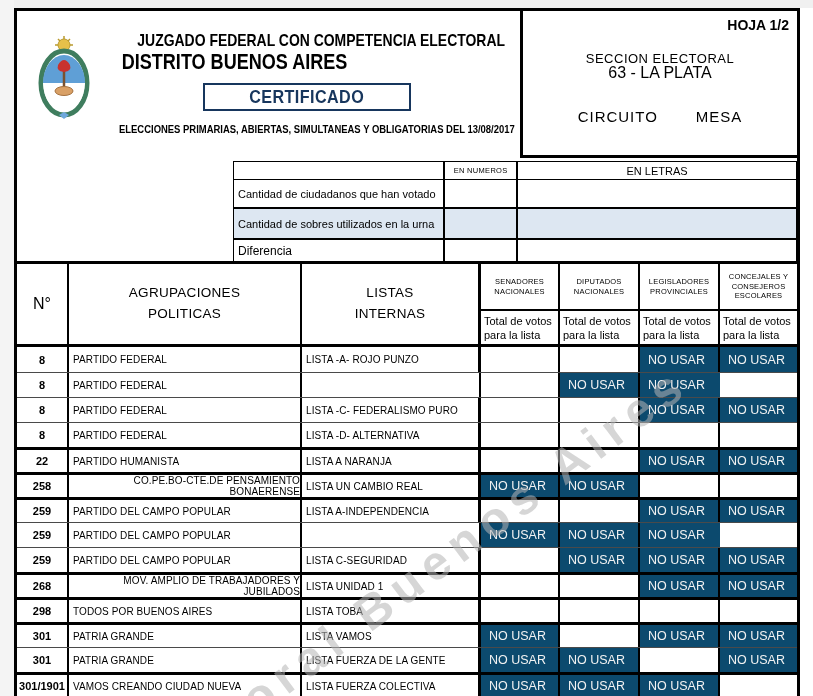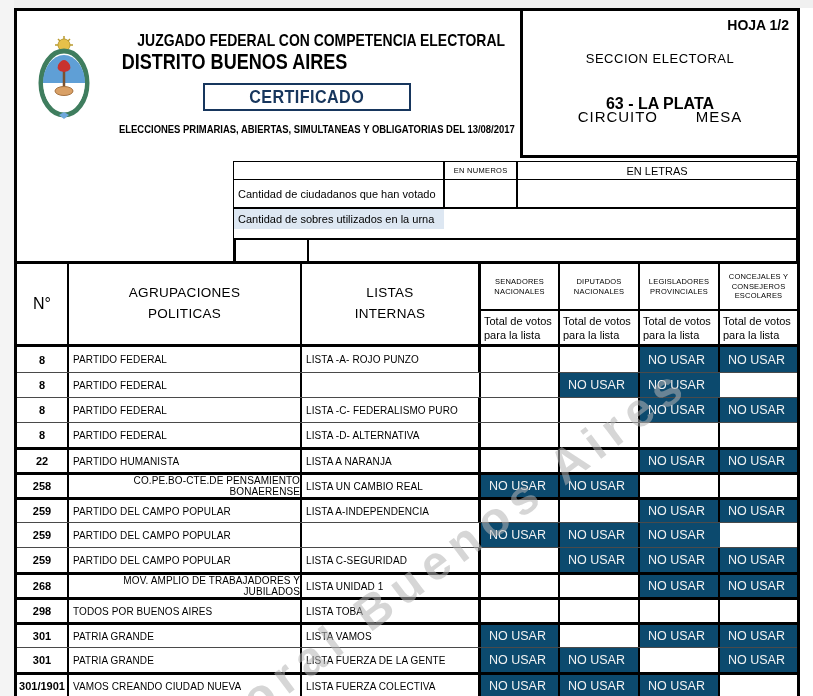--- a/index.html
+++ b/index.html
@@ -20,37 +20,37 @@
   .t2 { font-size:22px; font-weight:bold; white-space:nowrap; display:inline-block; transform:scaleX(.82); margin-top:-2px; }
   .cert-box { margin:8px auto 0; width:208px; height:28px; border:2px solid #17365d;
     display:flex; align-items:center; justify-content:center; }
   .cert-box span { color:#17365d; font-size:19px; font-weight:bold; display:inline-block; transform:scaleX(.85); letter-spacing:.5px; }
   .subtitle { margin-top:12px; font-size:10.5px; font-weight:bold; display:inline-block; transform:scaleX(.9); white-space:nowrap; }
 
   .hdr-right { position:absolute; left:503px; top:0; width:277px; height:147px;
     border-left:3px solid #000; border-bottom:3px solid #000; }
   .hoja { position:absolute; right:8px; top:6px; font-size:14px; font-weight:bold; }
   .seccion-label { position:absolute; left:0; right:0; top:40px; text-align:center; font-size:13px; letter-spacing:.5px; }
-  .seccion-value { position:absolute; left:0; right:0; top:84px; text-align:center; font-size:16px; font-weight:bold; }
+  .seccion-value { position:absolute; left:0; right:0; top:53px; text-align:center; font-size:16px; font-weight:normal; }
   .circ-row { position:absolute; left:0; right:0; top:97px; text-align:center; font-size:15px; letter-spacing:1px; }
   .circ-row .gap { display:inline-block; width:38px; }
 
   
   .totals { position:absolute; left:216px; top:150px; width:564px;
     border-top:1px solid #000; border-left:1px solid #000; border-right:1px solid #000; font-size:11px; }
   .f-row { display:flex; border-bottom:1px solid #000; }
   .f-label { width:210px; padding:4px 4px; display:flex; align-items:center; }
   .f-num { width:75px; border-left:2px solid #000; border-right:2px solid #000; }
   .f-let { width:279px; }
   .f-head { height:18px; }
   .f-head .f-label { border:none; }
   .f-head .f-num { display:flex; align-items:center; justify-content:center; font-size:7.5px; letter-spacing:.3px; }
   .f-head .f-let { display:flex; align-items:center; justify-content:center; font-size:11px; font-weight:500; }
   .f-r1 { height:29px; border-bottom:2px solid #000; }
-  .f-r2 { height:31px; border-bottom:2px solid #000;flex-direction:column; }
+  .f-r2 { height:31px; border-bottom:2px solid #000; }
   .f-r2 .f-cell, .f-r2 .f-label { background:#dde7f2; }
   .f-r2 .f-num { background:#dde7f2; }
   .f-r3 { height:22px; border-bottom:none; }
   .f-r3 .f-label { font-size:12px; }
 
   
   .rtable { position:absolute; left:0; top:250px; width:780px; border-top:3px solid #000; }
   .thead { display:grid; grid-template-columns:52px 233px 179px 79px 80px 80px 77px;
     grid-template-rows:45px 35px; border-bottom:3px solid #000; }
   .hc { border-right:2px solid #000; }
@@ -142,20 +142,21 @@
       <div class="f-label">Cantidad de ciudadanos que han votado</div>
       <div class="f-num f-cell"></div>
       <div class="f-let f-cell"></div>
     </div>
     <div class="f-row f-r2">
       <div class="f-label">Cantidad de sobres utilizados en la urna</div>
       <div class="f-num f-cell"></div>
       <div class="f-let f-cell"></div>
     </div>
     <div class="f-row f-r3">
+      <div class="f-label">Diferencia</div>
       <div class="f-num f-cell"></div>
       <div class="f-let f-cell"></div>
     </div>
   </div>
 
   <div class="rtable">
     <div class="thead">
       <div class="hc span2 h-num">N°</div>
       <div class="hc span2 h-agr" style="padding:0 40px;">AGRUPACIONES POLITICAS</div>
       <div class="hc span2 h-lis" style="padding:0 50px;">LISTAS INTERNAS</div>

